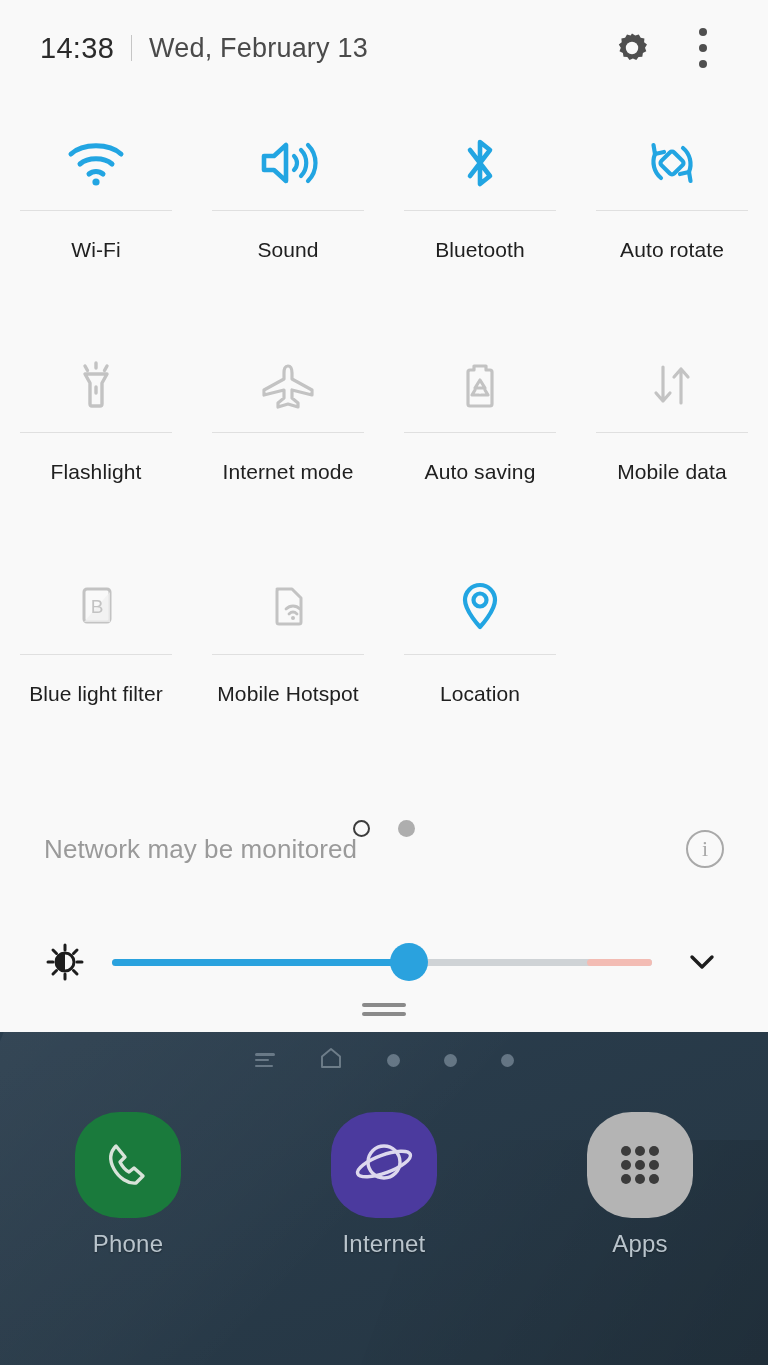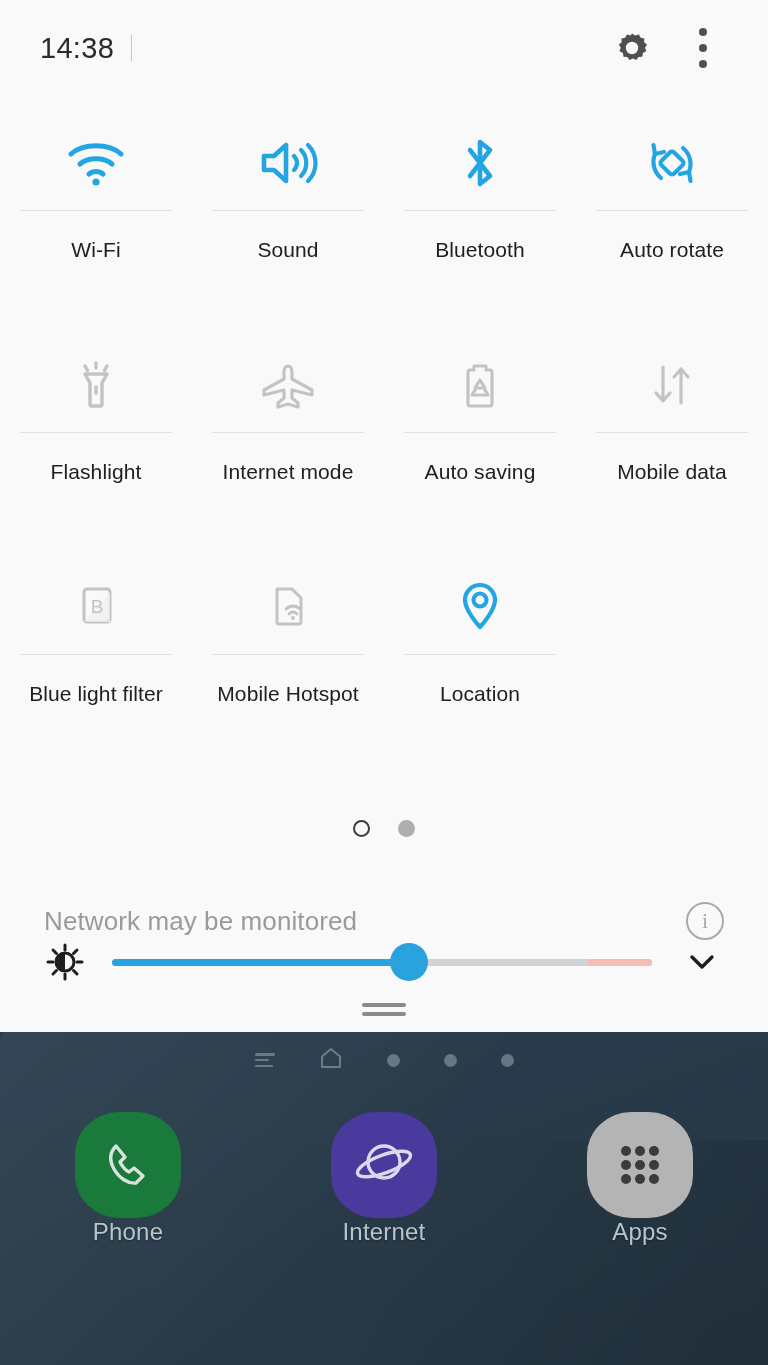--- a/index.html
+++ b/index.html
@@ -48,21 +48,21 @@
     display: flex; justify-content: space-around; align-items: flex-start;
   }
   .dock-app { width: 160px; display: flex; flex-direction: column; align-items: center; }
   .squircle {
     width: 106px; height: 106px;
     border-radius: 42% 42% 42% 42% / 40% 40% 40% 40%;
     display: flex; align-items: center; justify-content: center;
     position: relative;
   }
   .dock-label {
-    margin-top: 0; font-size: 24px; color: #b9c4cc;
+    margin-top: 12px; font-size: 24px; color: #b9c4cc;
     letter-spacing: .2px; text-shadow: 0 1px 2px rgba(0,0,0,.35);
   }
 
   
   #qs-panel {
     position: absolute; left: 0; top: 0; width: 768px; height: 1032px;
     background: #f9f9f9;
   }
 
   
@@ -108,21 +108,21 @@
   #panel-dots .ring {
     width: 17px; height: 17px; border-radius: 50%;
     border: 2.5px solid #3c3c3c; background: transparent;
   }
   #panel-dots .solid {
     width: 17px; height: 17px; border-radius: 50%; background: #aeaeae;
   }
 
   
   #monitor-row {
-    position: absolute; left: 0; top: 898px; width: 768px; height: 46px;
+    position: absolute; left: 0; top: 826px; width: 768px; height: 46px;
     display: flex; align-items: center; padding: 0 44px;
   }
   #monitor-text { font-size: 26px; color: #9a9a9a; letter-spacing: .1px; }
   #monitor-spacer { flex: 1; }
   #info-btn {
     width: 38px; height: 38px; border-radius: 50%; border: 2px solid #a9a9a9;
     display: flex; align-items: center; justify-content: center;
     font-size: 22px; color: #a9a9a9; font-family: "Liberation Serif", serif;
   }
 
@@ -217,20 +217,21 @@
       </div>
       <span class="dock-label">Apps</span>
     </div>
   </div>
 
   <div id="qs-panel">
 
     <div id="qs-header">
       <span id="clock">14:38</span>
       <span id="hdr-sep"></span>
+      <span id="date">Wed, February 13</span>
       <span id="hdr-spacer"></span>
 
       <span id="gear-btn">
         <svg width="40" height="40" viewBox="0 0 40 40">
           <path d="M20 5.5 l3.2 2.1 3.6-1.0 1.9 3.2 3.7 .6 -.3 3.8 2.9 2.4 -2.0 3.2 1.3 3.5 -3.4 1.7 -.6 3.7 -3.8 .2 -2.2 3.1 -3.4-1.5 -3.4 1.5 -2.2-3.1 -3.8-.2 -.6-3.7 -3.4-1.7 1.3-3.5 -2.0-3.2 2.9-2.4 -.3-3.8 3.7-.6 1.9-3.2 3.6 1.0 Z" fill="#4f4f4f"></path>
           <circle cx="20" cy="20" r="6.2" fill="#f9f9f9"></circle>
         </svg>
       </span>
 
       <span id="more-btn">

